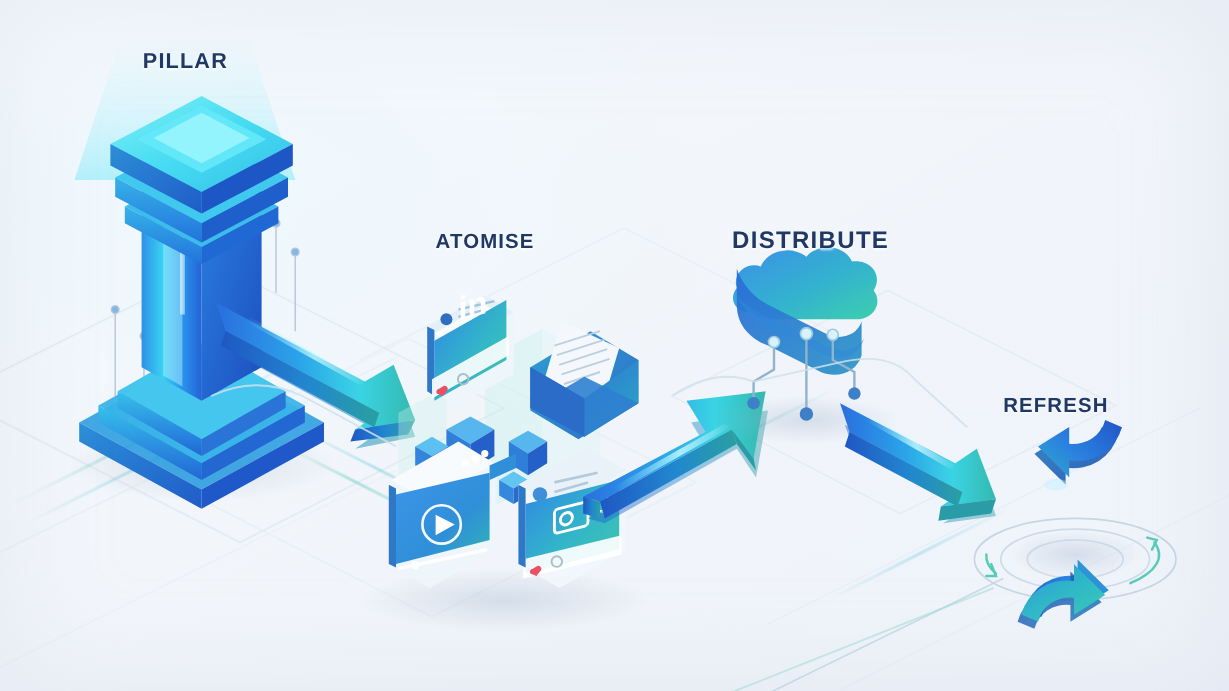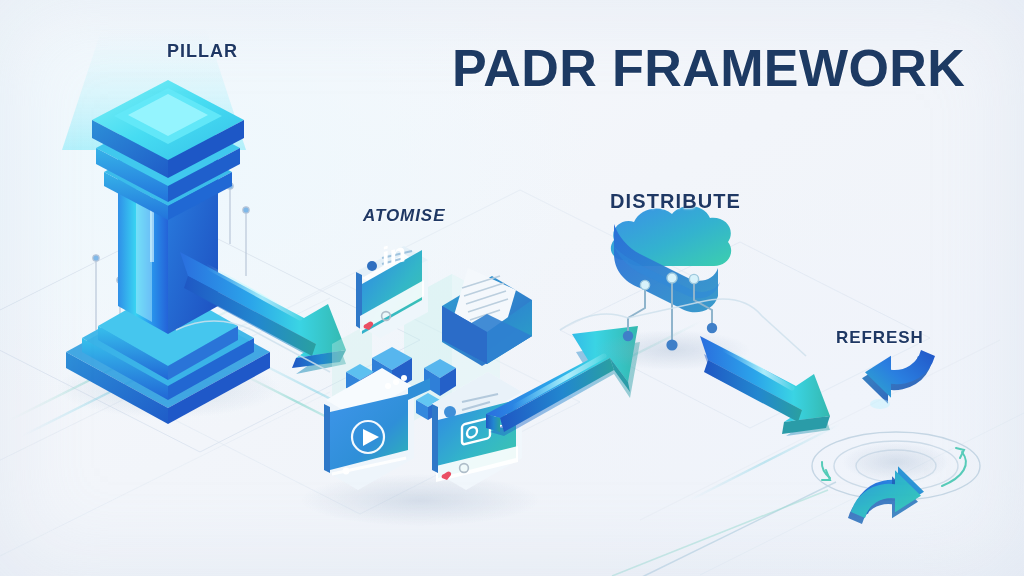--- a/index.html
+++ b/index.html
@@ -31,22 +31,22 @@
     white-space:nowrap;
     text-shadow:0 1px 2px rgba(255,255,255,.85);
   }
   #title{
     left:452px;top:38px;
     font-size:52px;
     font-weight:800;
     letter-spacing:.008em;
     color:#1d3a63;
   }
-  #lbl-pillar{left:119px;top:41px;font-size:18px;margin-left:48px;}
-  #lbl-atomise{left:363px;top:206px;font-size:17px;font-style:italic;}
+  #lbl-pillar{left:119px;top:41px;font-size:18px;}
+  #lbl-atomise{left:363px;top:192px;font-size:17px;}
   #lbl-distribute{left:610px;top:190px;font-size:20px;}
   #lbl-refresh{left:836px;top:328px;font-size:17px;}
 </style>
 </head>
 <body>
 
 <div id="stage">
   <div class="bgwash"></div>
 
   <svg class="layer">
@@ -454,18 +454,17 @@
     </g>
 
     <g fill="none" stroke="#cfe0ec" stroke-width="1.6" opacity=".85">
       <path d="M 560 330 Q 596 306 628 318 L 700 302 Q 742 292 762 316 L 806 356"></path>
       <path d="M 176 330 Q 214 312 252 330 L 330 372"></path>
     </g>
   </svg>
 
   <div class="vignette"></div>
 
-  <div id="title" class="lbl">PADR FRAMEWORK</div>
   <div id="lbl-pillar" class="lbl">PILLAR</div>
   <div id="lbl-atomise" class="lbl">ATOMISE</div>
   <div id="lbl-distribute" class="lbl">DISTRIBUTE</div>
   <div id="lbl-refresh" class="lbl">REFRESH</div>
 </div>
 
 </body></html>

